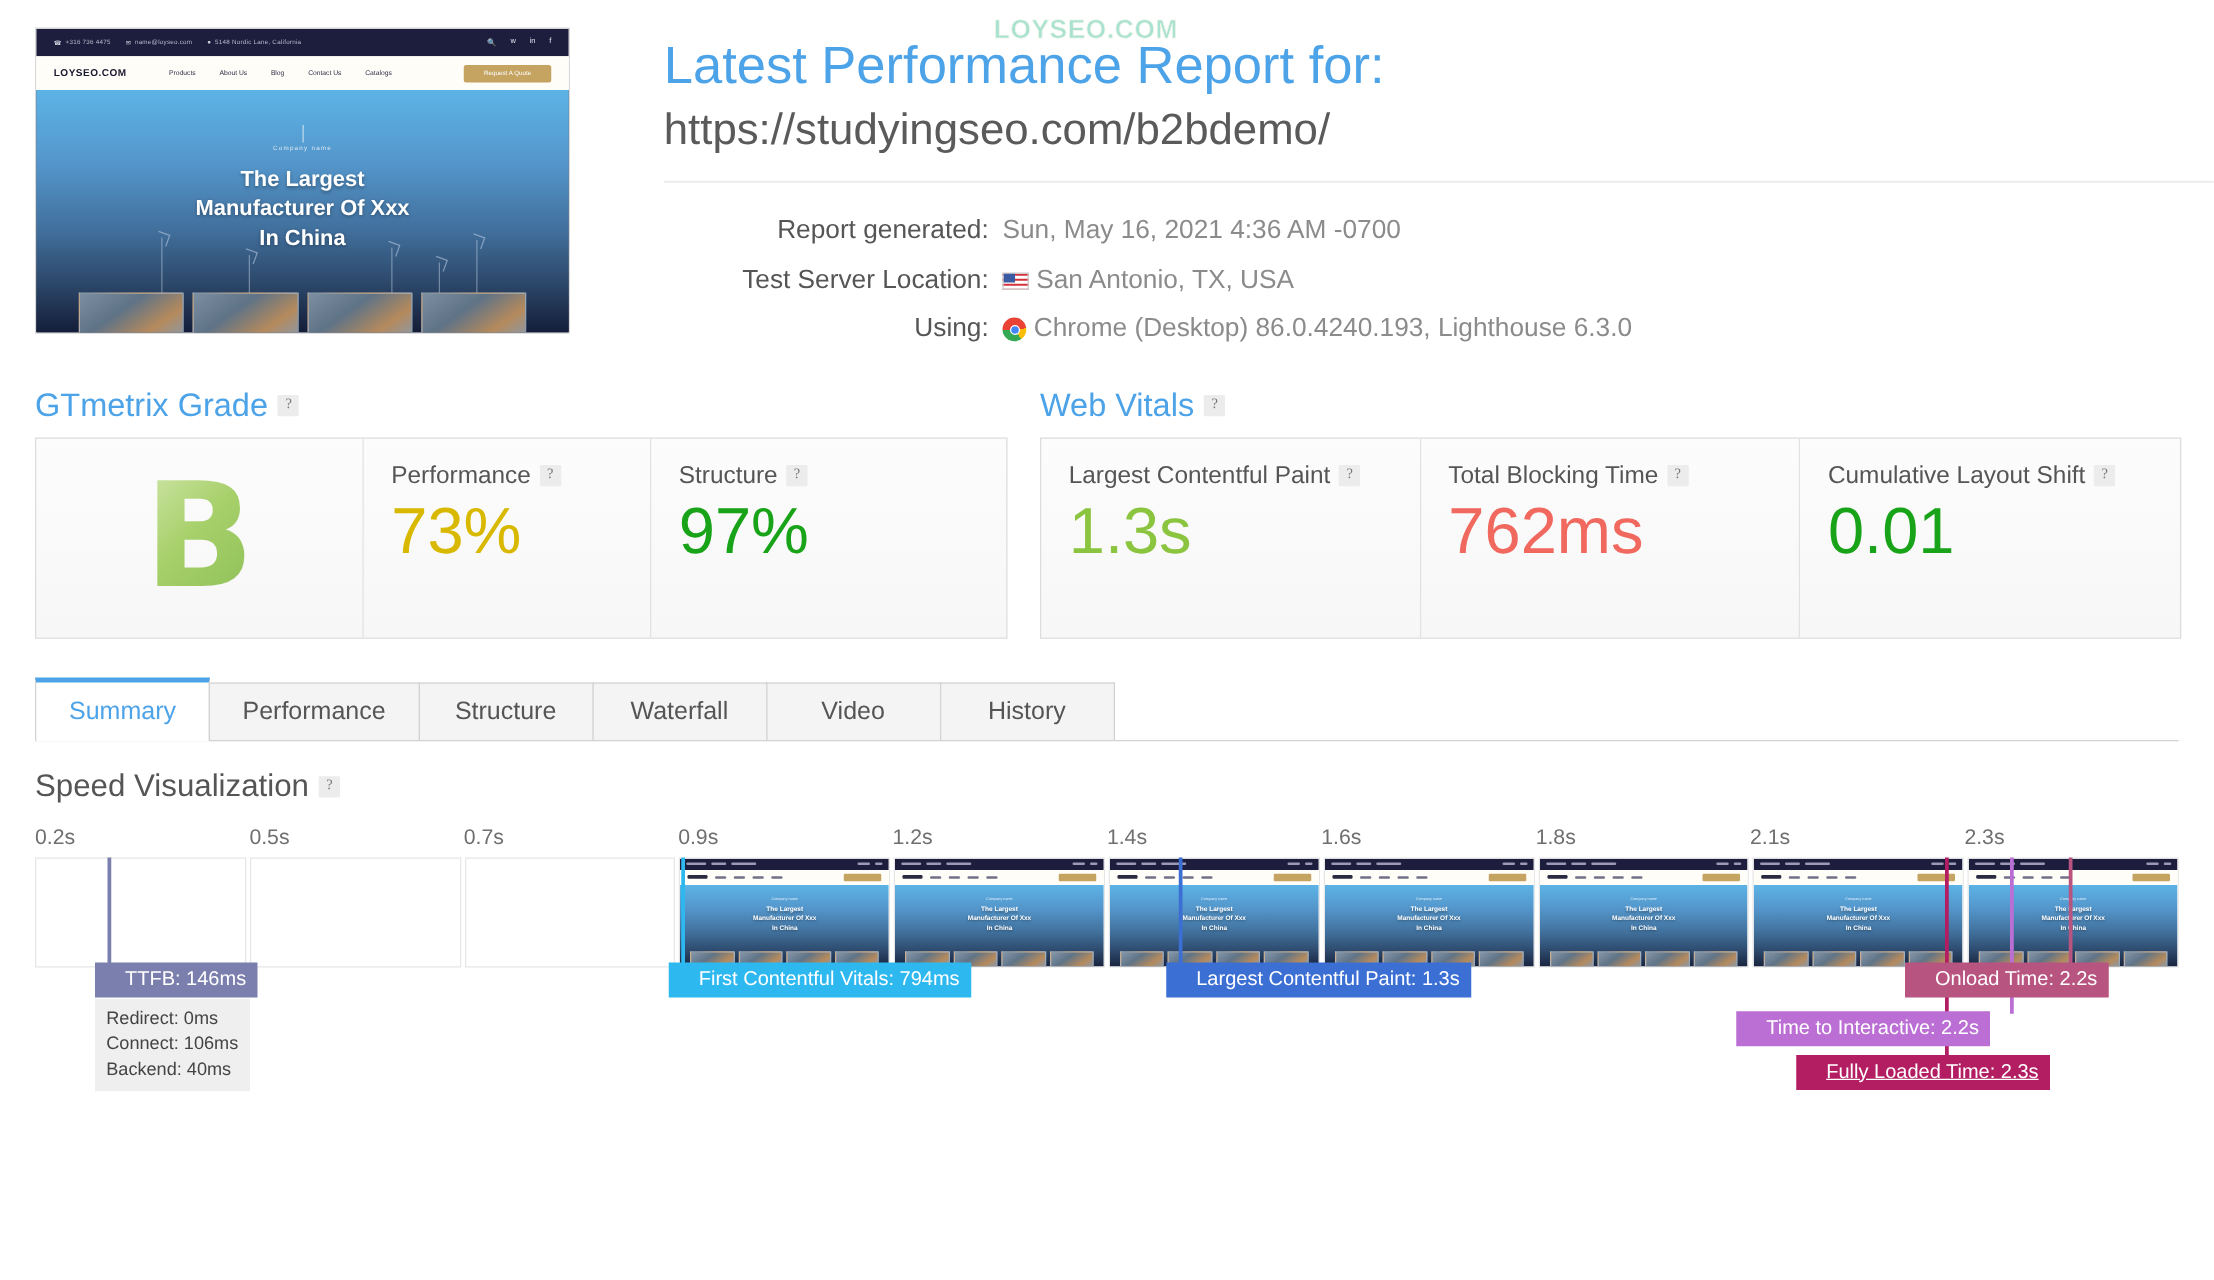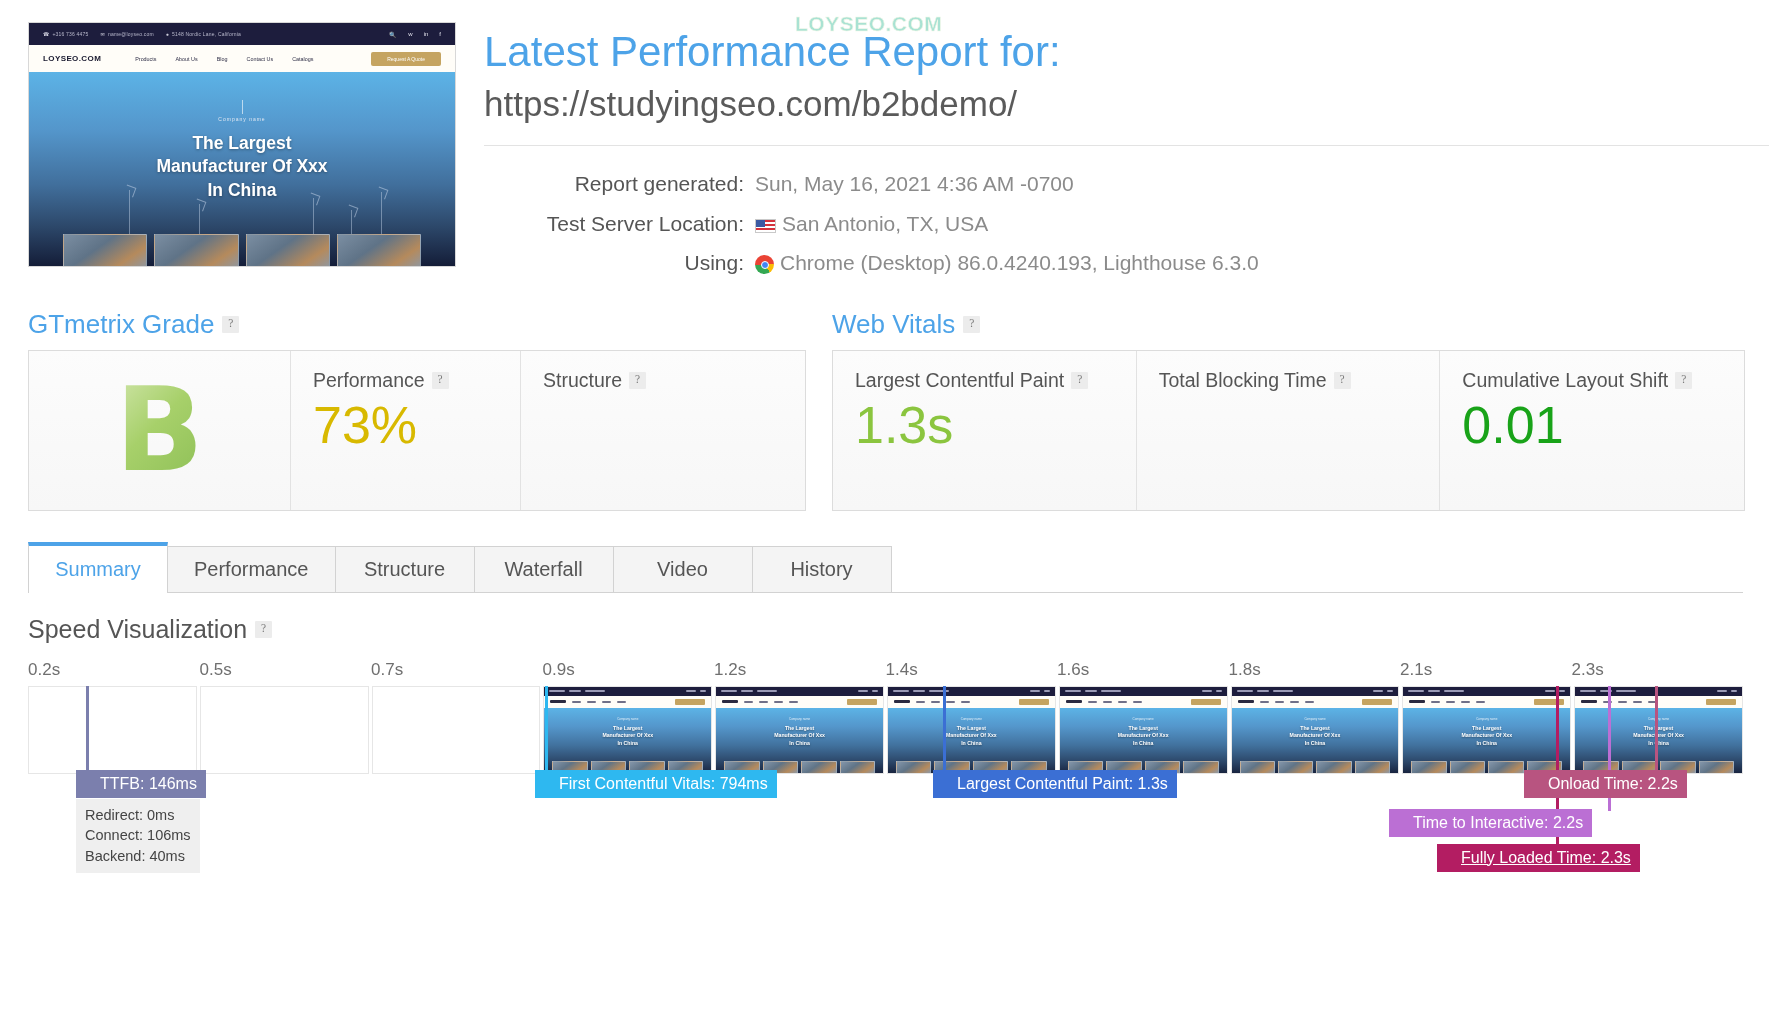--- a/index.html
+++ b/index.html
@@ -154,23 +154,24 @@
     z-index: 3;
   }
   .sp-card {
     flex: 1;
     height: 34px;
     background: linear-gradient(145deg, #7b8ea2 0%, #5f7387 40%, #b58a5c 75%, #8d98a5 100%);
     border: 1px solid rgba(255,255,255,.25);
   }
 
   .header-right {
-    padding-left: 28px;
+    padding-left: 43px;
     flex: 1;
     min-width: 0;
+    margin-left: 32px;
   }
   .watermark {
     position: absolute;
     left: 795px;
     top: 12px;
     font-size: 21px;
     font-weight: bold;
     color: #a9e2d3;
     letter-spacing: .5px;
     -webkit-text-stroke: .6px #f2f7e8;
@@ -598,20 +599,21 @@
           <span>Performance</span>
           <span class="help">?</span>
         </div>
         <div class="metric-value v-yellow">73%</div>
       </div>
       <div class="metric-cell">
         <div class="metric-label">
           <span>Structure</span>
           <span class="help">?</span>
         </div>
+        <div class="metric-value v-green">97%</div>
       </div>
     </div>
   </div>
 
   <div class="panel wv-panel">
     <div class="panel-title">
       <span>Web Vitals</span>
       <span class="help">?</span>
     </div>
     <div class="panel-box">
@@ -620,20 +622,21 @@
           <span>Largest Contentful Paint</span>
           <span class="help">?</span>
         </div>
         <div class="metric-value v-lgreen">1.3s</div>
       </div>
       <div class="metric-cell">
         <div class="metric-label">
           <span>Total Blocking Time</span>
           <span class="help">?</span>
         </div>
+        <div class="metric-value v-red">762ms</div>
       </div>
       <div class="metric-cell">
         <div class="metric-label">
           <span>Cumulative Layout Shift</span>
           <span class="help">?</span>
         </div>
         <div class="metric-value v-green">0.01</div>
       </div>
     </div>
   </div>

